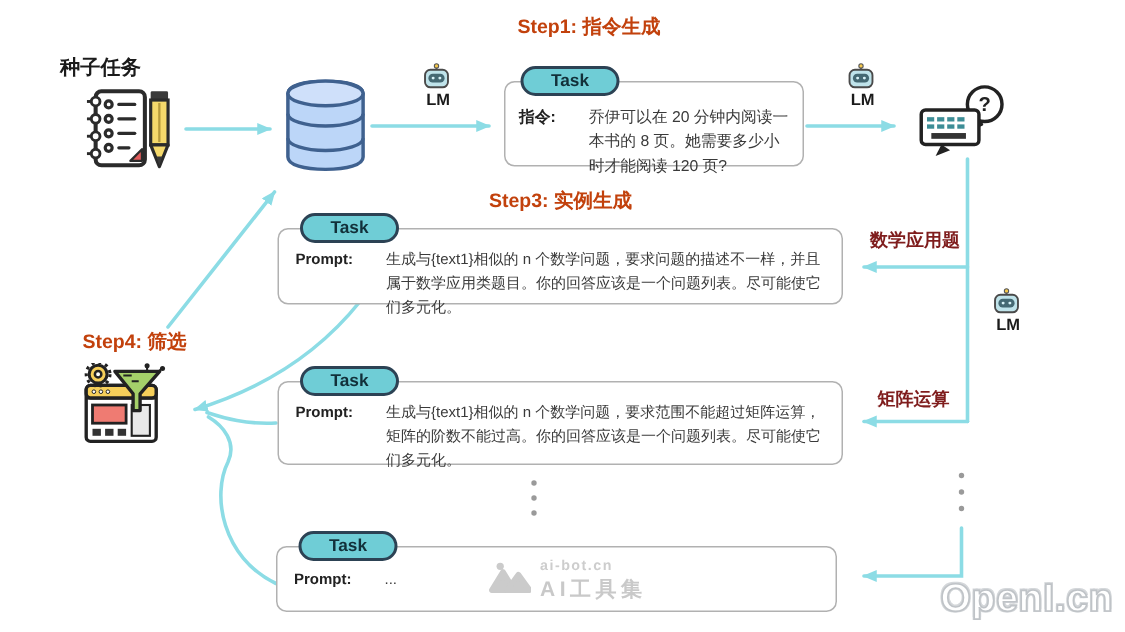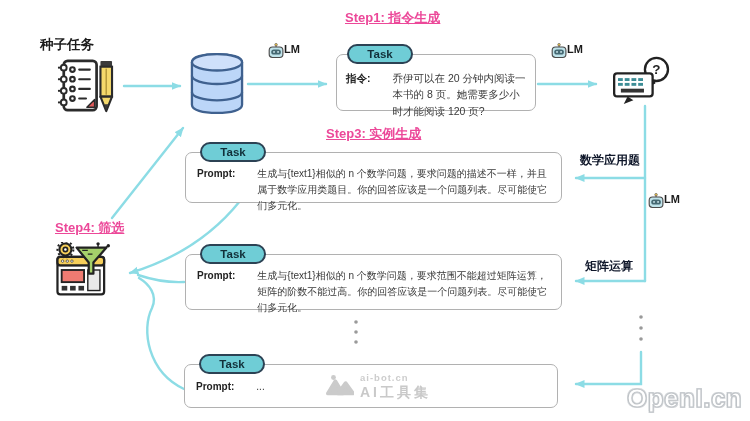--- a/index.html
+++ b/index.html
@@ -3,24 +3,24 @@
 <meta charset="utf-8">
 <style>
   html,body{margin:0;padding:0;background:#fff;}
   .canvas{
     position:relative;width:750px;height:421px;background:#fff;overflow:hidden;
     font-family:"Liberation Sans","DejaVu Sans",sans-serif;color:#222;
   }
   .abs{position:absolute;}
   svg.lines{position:absolute;left:0;top:0;width:750px;height:421px;z-index:1;}
   .layer{position:absolute;z-index:2;}
-  .hdr{font-size:13px;font-weight:700;color:#ec4899;white-space:nowrap;text-decoration:underline;}
+  .hdr{font-size:13px;font-weight:700;color:#c2410c;white-space:nowrap;}
   .seed-label{font-size:13.5px;font-weight:700;color:#1b1b1b;}
-  .branch-label{font-size:12px;font-weight:700;color:#0f172a;white-space:nowrap;}
-  .lm-wrap{display:flex;flex-direction:row;align-items:flex-start;width:32px;}
+  .branch-label{font-size:12px;font-weight:700;color:#7f1d1d;white-space:nowrap;}
+  .lm-wrap{display:flex;flex-direction:column;align-items:flex-end;width:32px;}
   .lm-label{font-size:11px;font-weight:700;color:#1b1b1b;margin-top:1px;}
   .task-box{
     position:absolute;z-index:2;background:#fff;border:1.6px solid #b1b1b1;
     border-radius:7px;box-sizing:border-box;
   }
   .task-tab{
     position:absolute;top:-11px;width:66px;height:20px;background:#6fcdd6;
     border:2px solid #2c4254;border-radius:11px;display:flex;align-items:center;
     justify-content:center;font-size:11.5px;font-weight:700;color:#12303a;box-sizing:border-box;
   }

